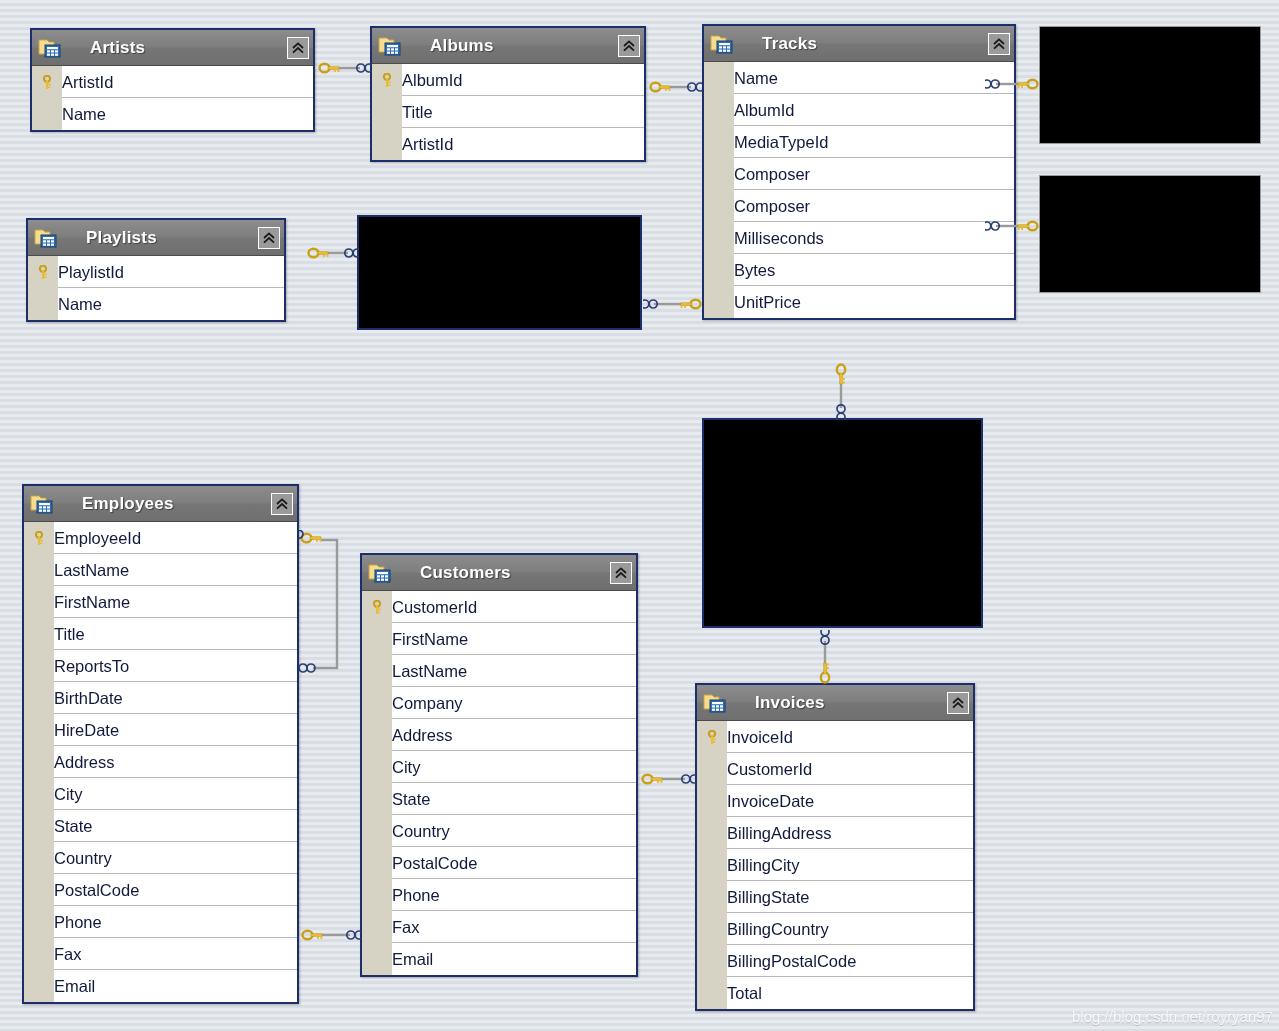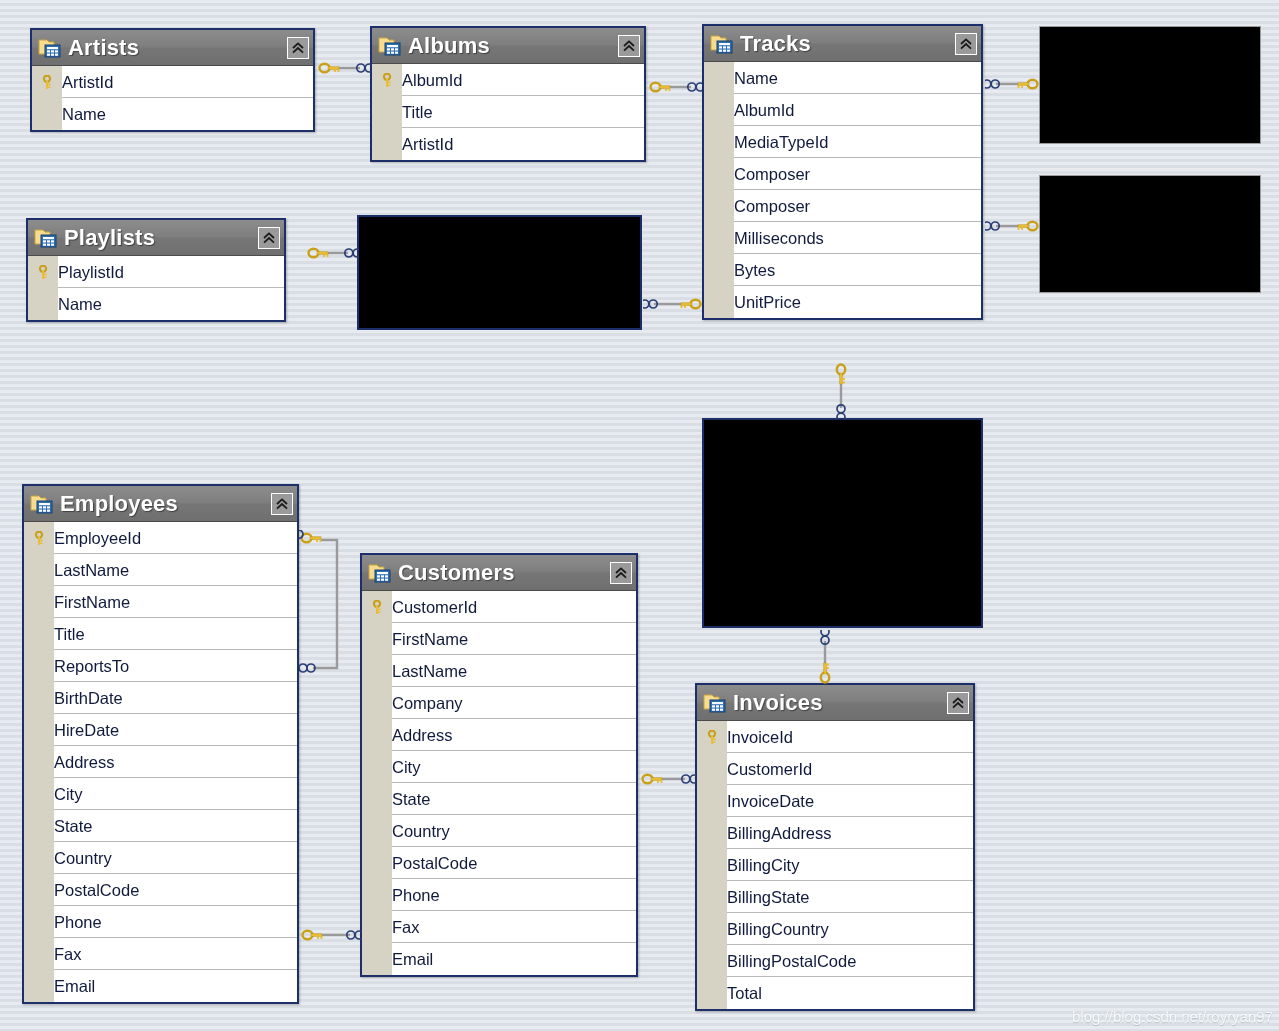--- a/index.html
+++ b/index.html
@@ -36,22 +36,22 @@
     background: linear-gradient(to bottom, #8d8d8d 0%, #7e7e7e 48%, #767676 52%, #6f6f6f 100%);
     display: flex;
     align-items: center;
     padding: 0 4px 0 6px;
     box-sizing: border-box;
     border-bottom: 1px solid #4a4a4a;
   }
   .tbl-title {
     color: #ffffff;
     font-weight: bold;
-    font-size: 22px;
-    margin-left: 4px;
+    font-size: 17px;
+    margin-left: 26px;
     flex: 1 1 auto;
     text-shadow: 1px 1px 1px rgba(0,0,0,0.45);
     letter-spacing: 0.2px;
     white-space: nowrap;
   }
   .collapse-btn {
     width: 22px;
     height: 22px;
     border: 1px solid #ffffff;
     background: #9a9a9a;
@@ -218,21 +218,21 @@
         <div class="row">
           <span class="row-key"></span>
           <span class="row-name">Title</span>
         </div>
         <div class="row">
           <span class="row-key"></span>
           <span class="row-name">ArtistId</span>
         </div>
       </div>
     </div>
-    <div class="tbl" style="left: 702px; top: 24px; width: 281px;">
+    <div class="tbl" style="left: 702px; top: 24px; width: 314px;">
       <div class="tbl-header">
         <span class="folder-icon"><svg width="26" height="22" viewBox="0 0 26 22">
             <path d="M1 3 h8 l2 2 h5 v12 h-15 z" fill="#f7dc90" stroke="#c9a43c" stroke-width="1"></path>
             <rect x="7" y="8" width="15" height="12" fill="#2d6fb5" stroke="#17406e" stroke-width="1"></rect>
             <rect x="9" y="10" width="11" height="2.2" fill="#ffffff"></rect>
             <rect x="9" y="13.3" width="3" height="2.2" fill="#ffffff"></rect>
             <rect x="13" y="13.3" width="3" height="2.2" fill="#ffffff"></rect>
             <rect x="17" y="13.3" width="3" height="2.2" fill="#ffffff"></rect>
             <rect x="9" y="16.6" width="3" height="2.2" fill="#ffffff"></rect>
             <rect x="13" y="16.6" width="3" height="2.2" fill="#ffffff"></rect>

